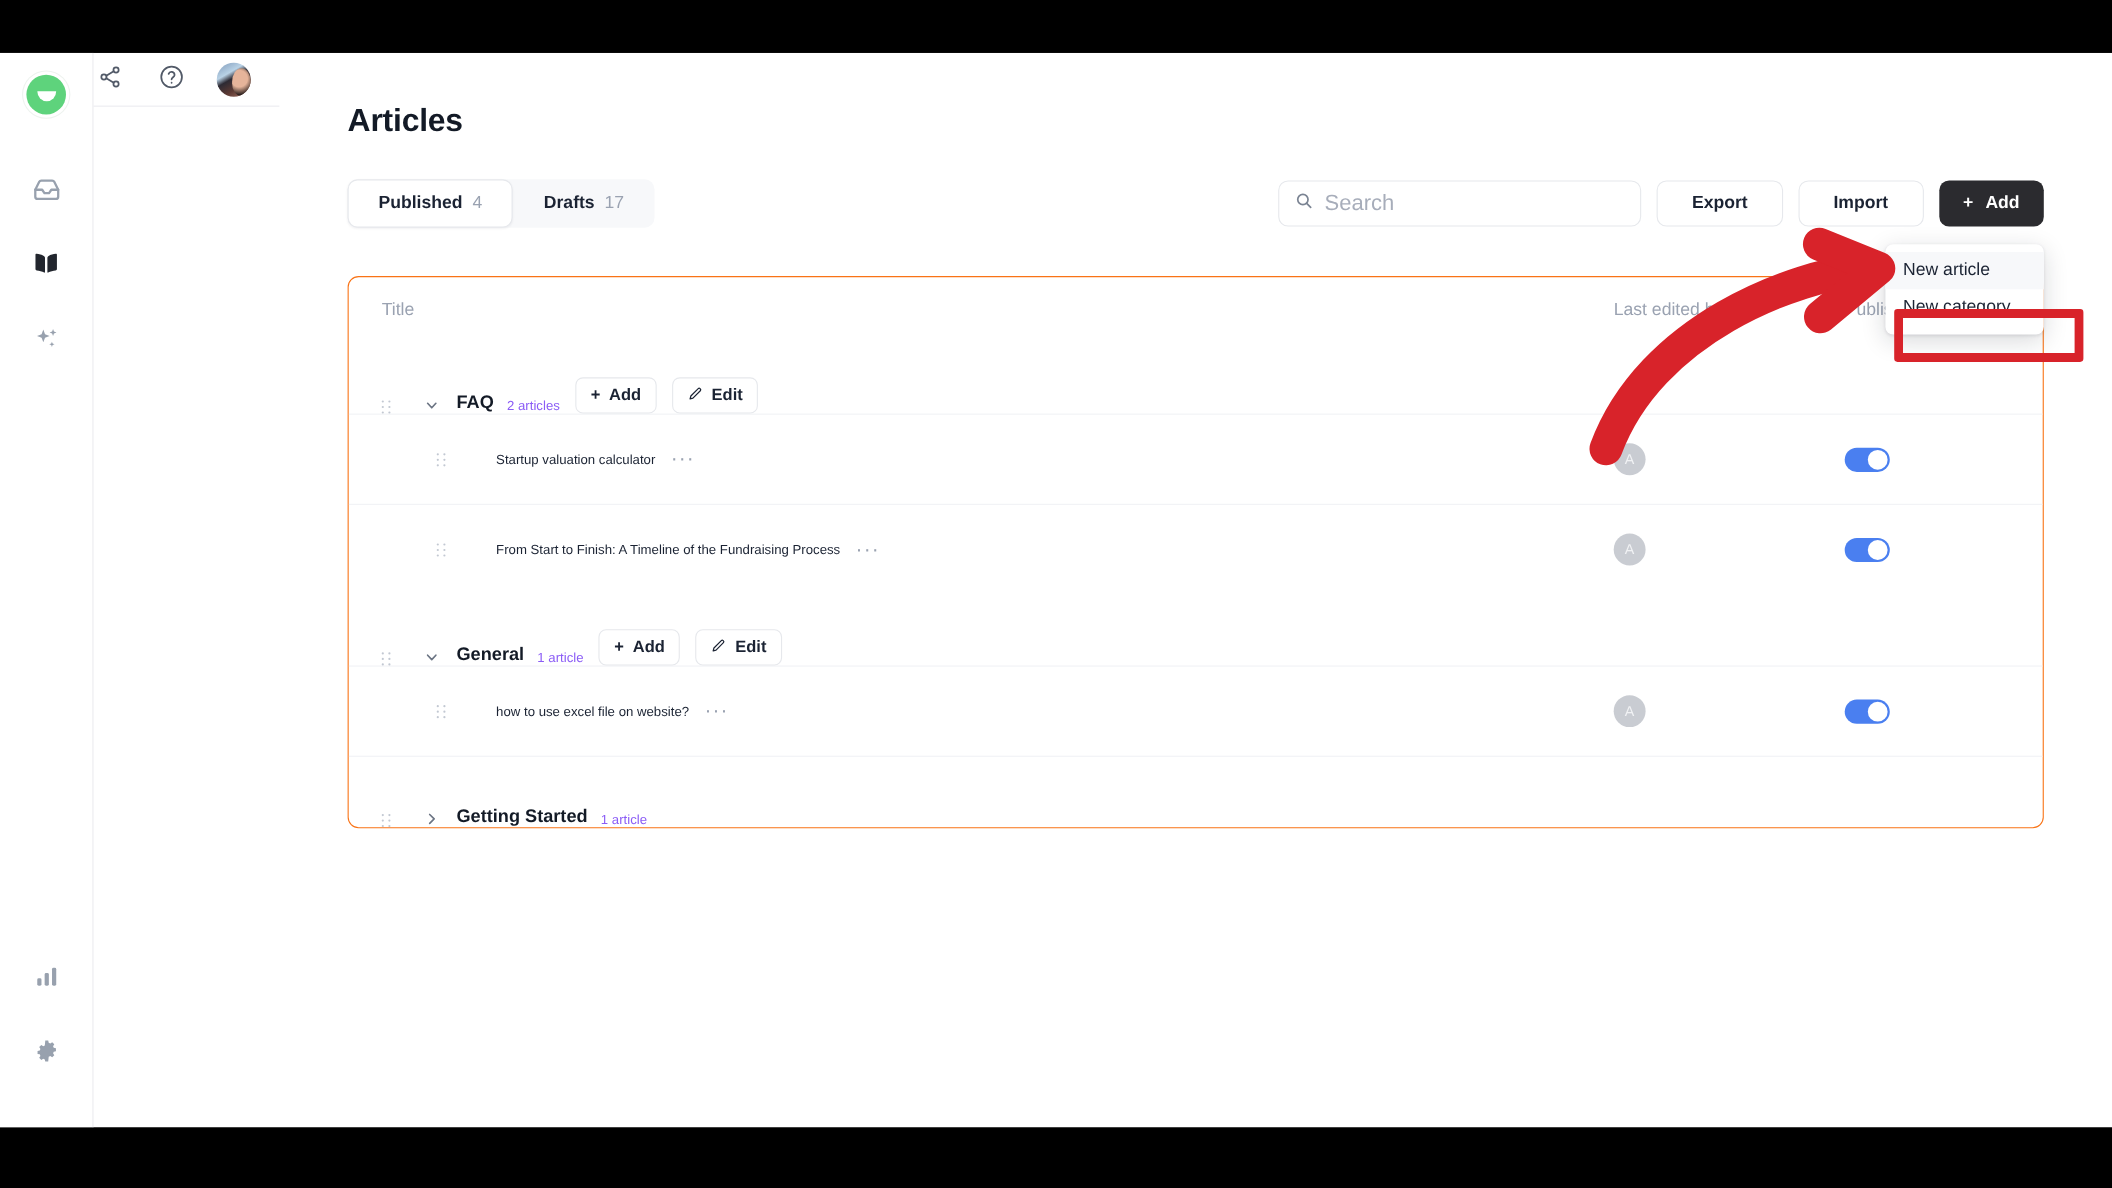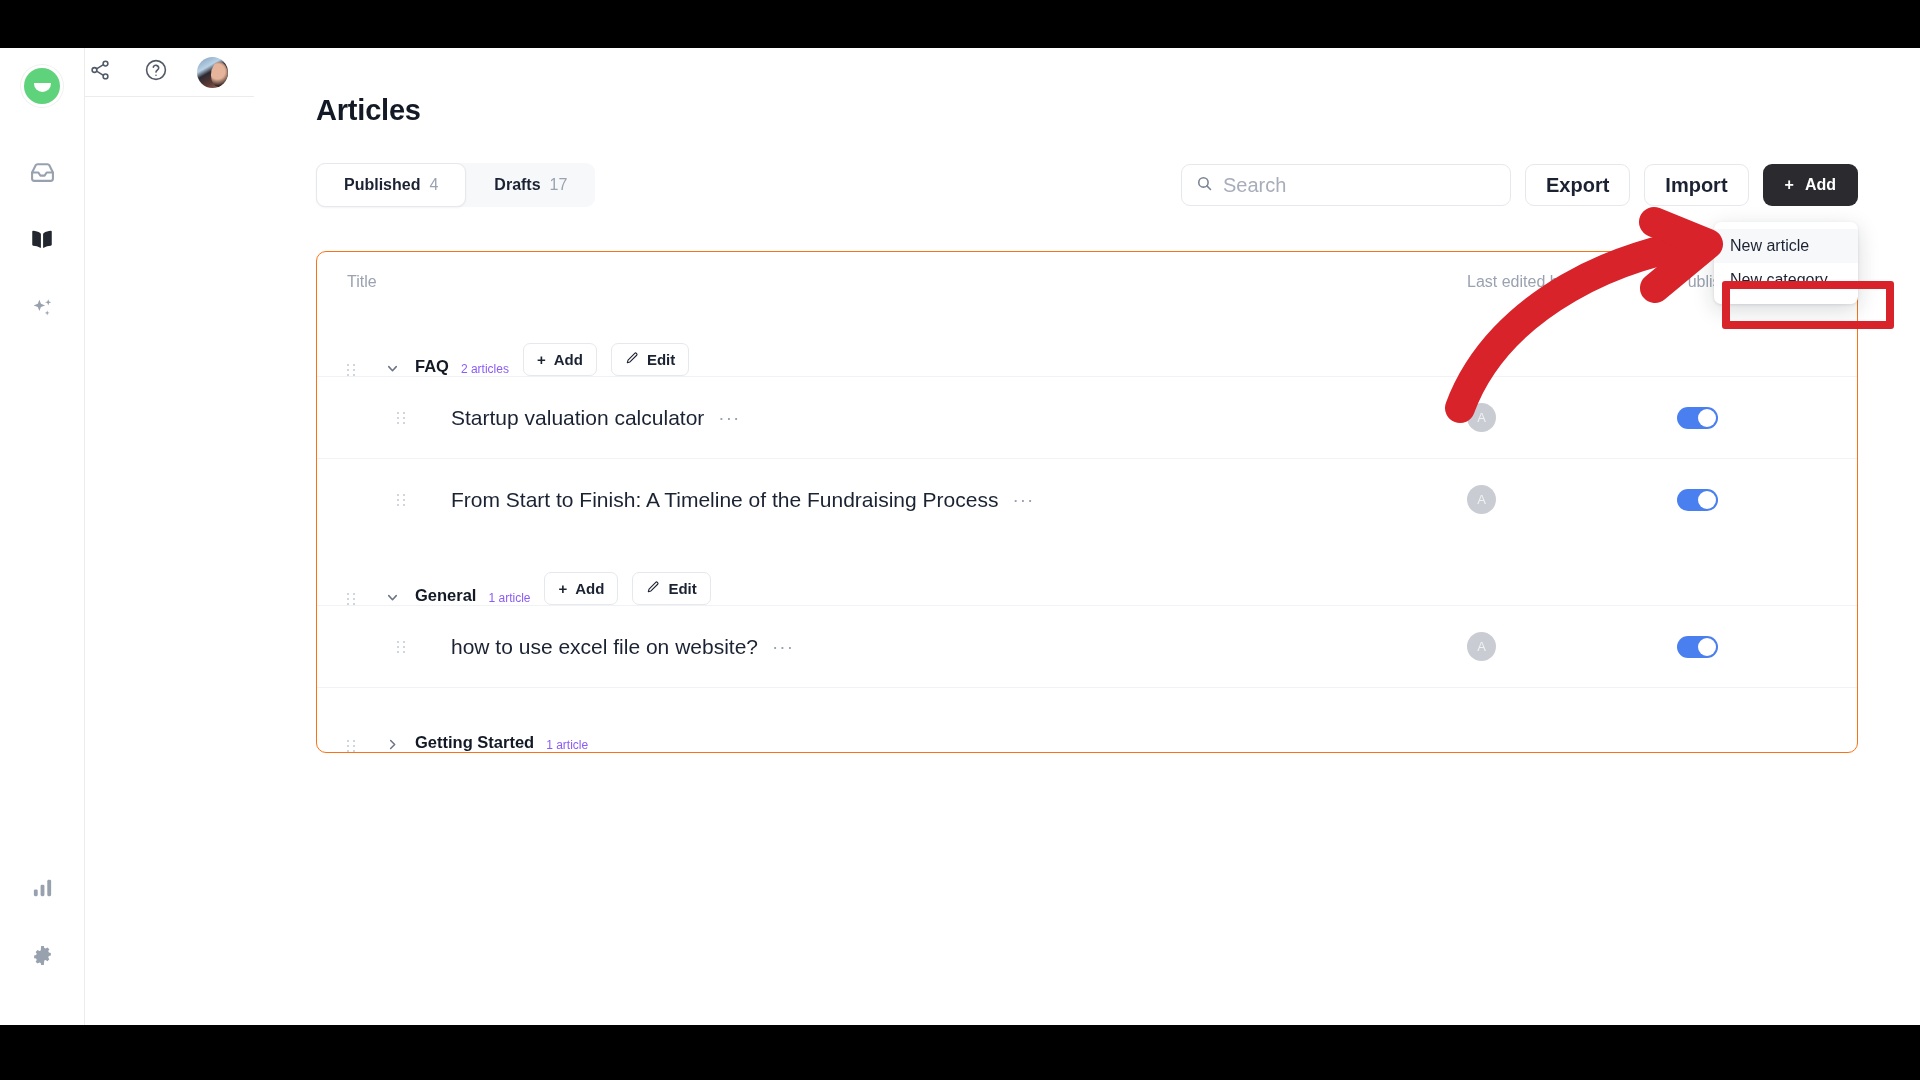--- a/index.html
+++ b/index.html
@@ -87,23 +87,23 @@
     border: 1px solid #e6e8ec; border-radius: 9px; background: #fff;
     display: flex; align-items: center; gap: 10px; padding: 0 14px;
   }
   .search input {
     border: 0; outline: 0; font-size: 20px; color: #4d7c0f;
     font-family: "Liberation Sans", sans-serif; width: 100%; background: transparent;
   }
   .search input::placeholder { color: #a7adba; }
 
   .btn-light {
-    height: 42px; padding: 0 20px; border-radius: 9px;
+    height: 42px; padding: 0 31px; border-radius: 9px;
     border: 1px solid #e6e8ec; background: #fff; cursor: pointer;
-    font-size: 20px; font-weight: 700; color: #1b2333;
+    font-size: 16px; font-weight: 700; color: #1b2333;
     font-family: "Liberation Sans", sans-serif;
     display: flex; align-items: center;
   }
   .btn-dark {
     height: 42px; padding: 0 22px; border-radius: 9px;
     border: 0; background: #2b2b2f; cursor: pointer;
     font-size: 16px; font-weight: 700; color: #fff;
     font-family: "Liberation Sans", sans-serif;
     display: flex; align-items: center; gap: 11px;
   }
@@ -150,21 +150,21 @@
     font-family: "Liberation Sans", sans-serif;
     display: flex; align-items: center; gap: 8px;
   }
 
   .art-row {
     display: flex; align-items: center; height: 82px;
     padding: 0 30px; border-top: 1px solid #f1f2f5;
   }
   .art-left { flex: 1; display: flex; align-items: center; min-width: 0; }
   .art-drag { margin-left: 50px; }
-  .art-title { font-size: 21px; color: #1b2333; margin-left: 40px; }
+  .art-title { font-size: 12px; color: #1b2333; margin-left: 40px; }
   .dots { margin-left: 14px; color: #9aa2b1; font-size: 19px; letter-spacing: 1px; cursor: pointer; line-height: 1; }
   .cell-editor { width: 210px; display: flex; }
   .av {
     width: 29px; height: 29px; border-radius: 50%; background: #c9ccd2;
     display: flex; align-items: center; justify-content: center;
     color: #f1f2f4; font-size: 13px;
   }
   .cell-published { width: 150px; display: flex; }
   .toggle { width: 41px; height: 22px; border-radius: 11px; background: #4a7ff0; position: relative; cursor: pointer; }
   .toggle b { position: absolute; right: 2px; top: 2px; width: 18px; height: 18px; border-radius: 50%; background: #fff; display: block; }

